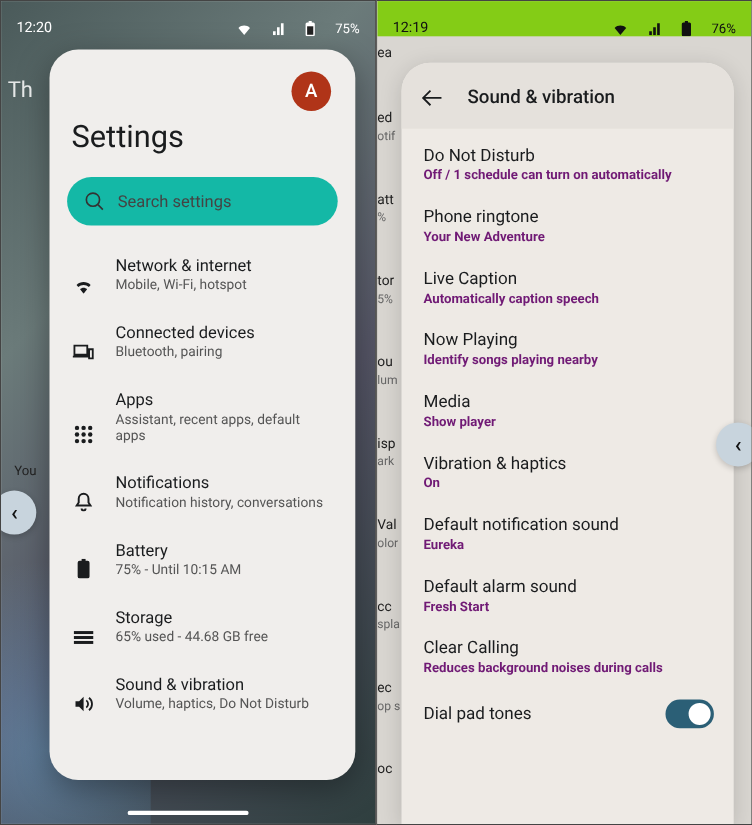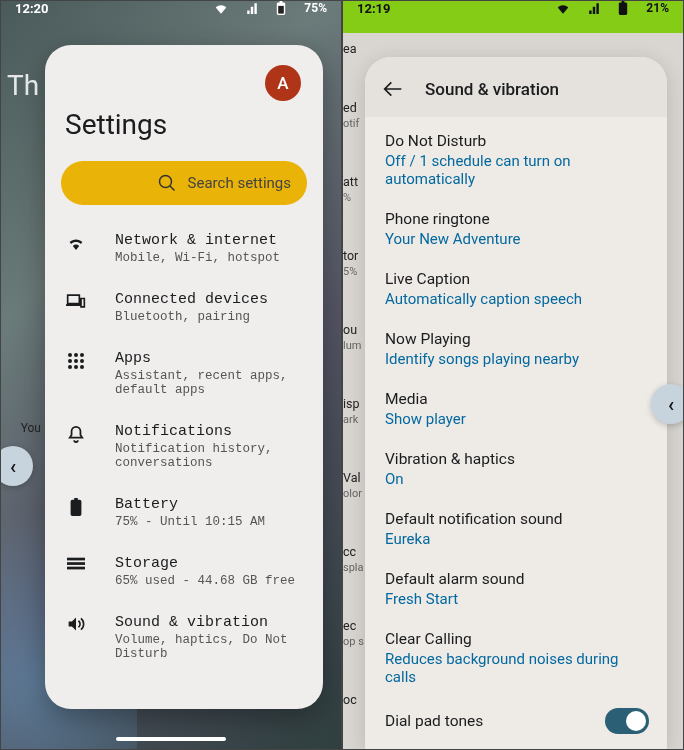--- a/index.html
+++ b/index.html
@@ -27,25 +27,25 @@
   .left-bg::before {
     content:"";
     position:absolute;
     left:0; top:55%; width:40%; height:45%;
     background: radial-gradient(circle at 30% 80%, rgba(120,200,255,.35), transparent 60%);
   }
   .status-bar {
     position: relative;
     height: 32px;
     display:flex;
-    align-items:flex-start;
+    align-items:flex-end;
     justify-content:space-between;
     padding:0 14px;
     font-size:13px;
-    font-weight:700;
+    font-weight:400;
     z-index:5;
   }
   .status-left .status-bar { color:#fff; }
   .status-right .status-bar { color:#111; background:#84cc16; }
   .status-icons { display:flex; align-items:center; gap:18px; font-size:12px; }
   .card {
     position:absolute;
     left:44px; right:18px; top:44px; bottom:40px;
     background:#f0eeec;
     border-radius:26px;
@@ -66,38 +66,36 @@
     font-size:17px;
     font-weight:500;
   }
   .settings-title {
     font-size:28px;
     font-weight:400;
     color:#1a1c1e;
     margin:45px 0 20px 8px;
   }
   .search {
-    background:#eab308;
+    background:#14b8a6;
     border-radius:28px;
     height:44px;
     display:flex;
     align-items:center;
     padding:0 16px;
     gap:12px;
     color:#444;
     font-size:15px;
     margin:0 4px 14px 4px;
-    justify-content:flex-end;
   }
   .list-row {
     display:flex;
-    align-items:flex-start;
-    gap:28px;
+    align-items:flex-end;
+    gap:18px;
     padding:13px 8px;
-    font-family:Liberation Mono, monospace;
   }
   .list-icon {
     width:22px;
     display:flex;
     justify-content:center;
     padding-top:2px;
     color:#1a1c1e;
     font-size:16px;
   }
   .list-text { flex:1; }
@@ -116,41 +114,41 @@
     color:#111;
     z-index:6;
     box-shadow:0 2px 6px rgba(0,0,0,.2);
   }
   .nav-handle-left { left:-8px; top:445px; }
   .nav-handle-right { right:-8px; top:383px; }
   .bg-text {
     position:absolute;
     left:6px; top:68px;
     color:rgba(255,255,255,.85);
-    font-size:28px;
+    font-size:20px;
     z-index:2;
   }
   .gesture-bar {
     position:absolute;
     bottom:8px; left:50%;
     transform:translateX(-50%);
     width:110px; height:4px;
     border-radius:3px;
     background:#fff;
     z-index:5;
   }
   .bg-partial-row {
     position:absolute;
     left:0;
     width:40px;
     color:#333;
     font-size:12px;
     line-height:1.2;
     z-index:3;
-    text-align:right;
+    text-align:center;
     padding-left:4px;
   }
 
   
   .right-base {
     position:absolute; inset:0;
     background:#d9d6d1;
   }
   .right-partial-col {
     position:absolute;
@@ -174,21 +172,21 @@
     gap:22px;
     padding:22px 18px 18px 18px;
     background:#e5e1dc;
   }
   .sheet-header .back { font-size:18px; }
   .sheet-title { font-size:17px; font-weight:500; color:#1a1c1e; }
   .sheet-body { padding:4px 8px 0 18px; }
   .sv-row { padding:11px 10px 11px 2px; display:flex; align-items:center; }
   .sv-text { flex:1; }
   .sv-title { font-size:15.5px; color:#1a1c1e; }
-  .sv-sub { font-size:15px; color:#0369a1; margin-top:2px; }
+  .sv-sub { font-size:12px; color:#701a75; margin-top:2px;font-weight:bold; }
   .toggle {
     width:44px; height:26px;
     border-radius:14px;
     background:#2b5f76;
     position:relative;
     flex-shrink:0;
   }
   .toggle::after {
     content:"";
     position:absolute;
@@ -342,21 +340,21 @@
     <span class="status-icons">
       <svg width="14" height="12" viewBox="0 0 24 20">
           <path fill="#111" d="M12 20l9-11c-5-5-13-5-18 0z"></path>
         </svg>
       <svg width="12" height="12" viewBox="0 0 20 20">
           <path fill="#111" d="M2 20h4v-6H2zM8 20h4V8H8zM14 20h4V2h-4z"></path>
         </svg>
       <svg width="10" height="14" viewBox="0 0 12 20">
           <path fill="#111" d="M4 0h4v2h2a2 2 0 012 2v14a2 2 0 01-2 2H2a2 2 0 01-2-2V4a2 2 0 012-2h2z"></path>
         </svg>
-      <span>21%</span>
+      <span>76%</span>
     </span>
   </div>
 
   <div class="right-partial-col" id="bg-partials">
       <div class="rp-row">
         <div>ea</div>
       </div>
       <div class="rp-row">
         <div>ed</div>
         <div class="rp-sub">otif</div>

